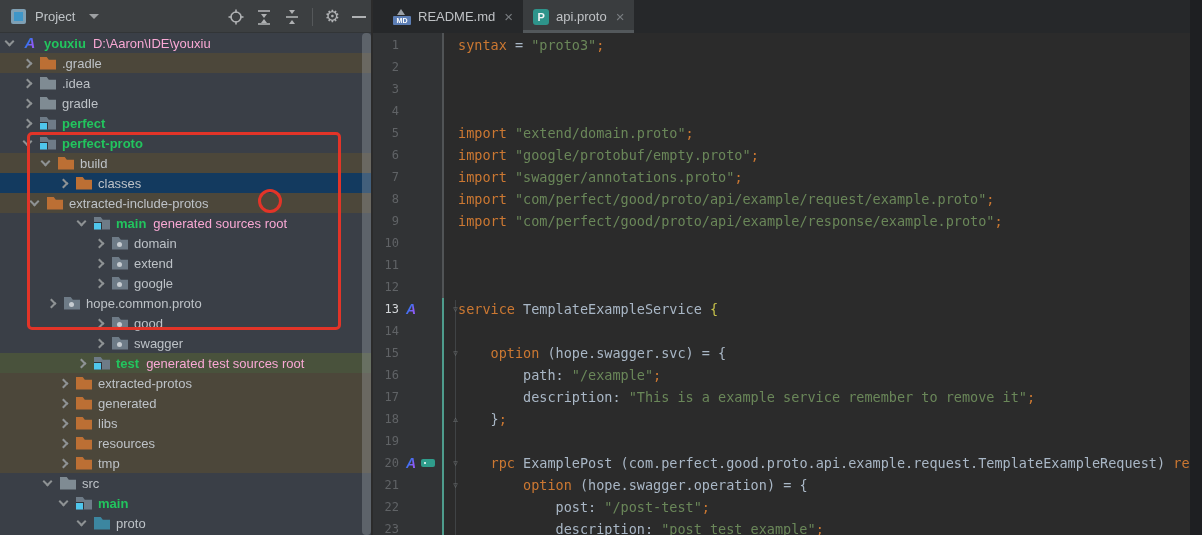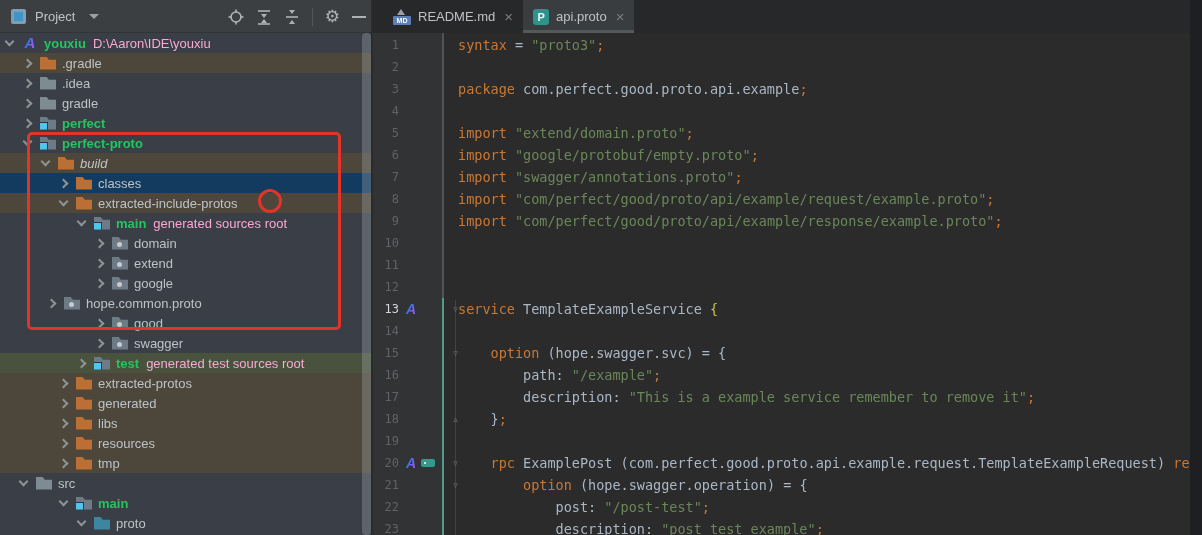--- a/index.html
+++ b/index.html
@@ -164,31 +164,31 @@
         <div class="row" style="top: 80px; padding-left: 24px;">
           <span class="chev right"></span>
           <span class="ic folder mod"></span>
           <span class="name b">perfect</span>
         </div>
         <div class="row" style="top: 100px; padding-left: 24px;">
           <span class="chev down"></span>
           <span class="ic folder mod"></span>
           <span class="name b">perfect-proto</span>
         </div>
-        <div class="row brown" style="top: 120px; padding-left: 42px; font-style: italic;">
+        <div class="row brown" style="top: 120px; padding-left: 42px;">
           <span class="chev down"></span>
           <span class="ic folder orange"></span>
           <span class="name">build</span>
         </div>
         <div class="row selected" style="top: 140px; padding-left: 60px;">
           <span class="chev right"></span>
           <span class="ic folder orange"></span>
           <span class="name">classes</span>
         </div>
-        <div class="row brown" style="top: 160px; padding-left: 60px;">
+        <div class="row brown" style="top: 160px; padding-left: 31px;">
           <span class="chev down"></span>
           <span class="ic folder orange"></span>
           <span class="name">extracted-include-protos</span>
         </div>
         <div class="row" style="top: 180px; padding-left: 78px;">
           <span class="chev down"></span>
           <span class="ic folder mod"></span>
           <span class="name b">main</span>
           <span class="dim">generated sources root</span>
         </div>
@@ -246,21 +246,21 @@
         <div class="row brown" style="top: 400px; padding-left: 60px;">
           <span class="chev right"></span>
           <span class="ic folder orange"></span>
           <span class="name">resources</span>
         </div>
         <div class="row brown" style="top: 420px; padding-left: 60px;">
           <span class="chev right"></span>
           <span class="ic folder orange"></span>
           <span class="name">tmp</span>
         </div>
-        <div class="row" style="top: 440px; padding-left: 20px;">
+        <div class="row" style="top: 440px; padding-left: 44px;">
           <span class="chev down"></span>
           <span class="ic folder gray"></span>
           <span class="name">src</span>
         </div>
         <div class="row" style="top: 460px; padding-left: 60px;">
           <span class="chev down"></span>
           <span class="ic folder mod"></span>
           <span class="name b">main</span>
         </div>
         <div class="row" style="top: 480px; padding-left: 78px;">
@@ -322,21 +322,20 @@
         <span class="gut-ic gut-api" style="top: 459px;"></span>
         <span class="fold" style="top: 452px;">▿</span>
         <div class="lnum" style="top: 474px;">21</div>
         <span class="fold" style="top: 474px;">▿</span>
         <div class="lnum" style="top: 496px;">22</div>
         <div class="lnum" style="top: 518px;">23</div>
       </div>
     <div class="code-area" id="code">
         <div class="cline" style="top: 1px;"><span class="seg kw">syntax</span><span class="seg pl"> = </span><span class="seg str">"proto3"</span><span class="seg sc">;</span></div>
         <div class="cline" style="top: 23px;"></div>
-        <div class="cline" style="top: 45px;"><span class="seg kw">package</span><span class="seg pl"> com.perfect.good.proto.api.example</span><span class="seg sc">;</span></div>
         <div class="cline" style="top: 67px;"></div>
         <div class="cline" style="top: 89px;"><span class="seg kw">import</span><span class="seg pl"> </span><span class="seg str">"extend/domain.proto"</span><span class="seg sc">;</span></div>
         <div class="cline" style="top: 111px;"><span class="seg kw">import</span><span class="seg pl"> </span><span class="seg str">"google/protobuf/empty.proto"</span><span class="seg sc">;</span></div>
         <div class="cline" style="top: 133px;"><span class="seg kw">import</span><span class="seg pl"> </span><span class="seg str">"swagger/annotations.proto"</span><span class="seg sc">;</span></div>
         <div class="cline" style="top: 155px;"><span class="seg kw">import</span><span class="seg pl"> </span><span class="seg str">"com/perfect/good/proto/api/example/request/example.proto"</span><span class="seg sc">;</span></div>
         <div class="cline" style="top: 177px;"><span class="seg kw">import</span><span class="seg pl"> </span><span class="seg str">"com/perfect/good/proto/api/example/response/example.proto"</span><span class="seg sc">;</span></div>
         <div class="cline" style="top: 199px;"></div>
         <div class="cline" style="top: 243px;"></div>
         <div class="cline" style="top: 265px;"><span class="seg kw">service</span><span class="seg pl"> TemplateExampleService </span><span class="seg br">{</span></div>
         <div class="cline" style="top: 287px;"></div>

